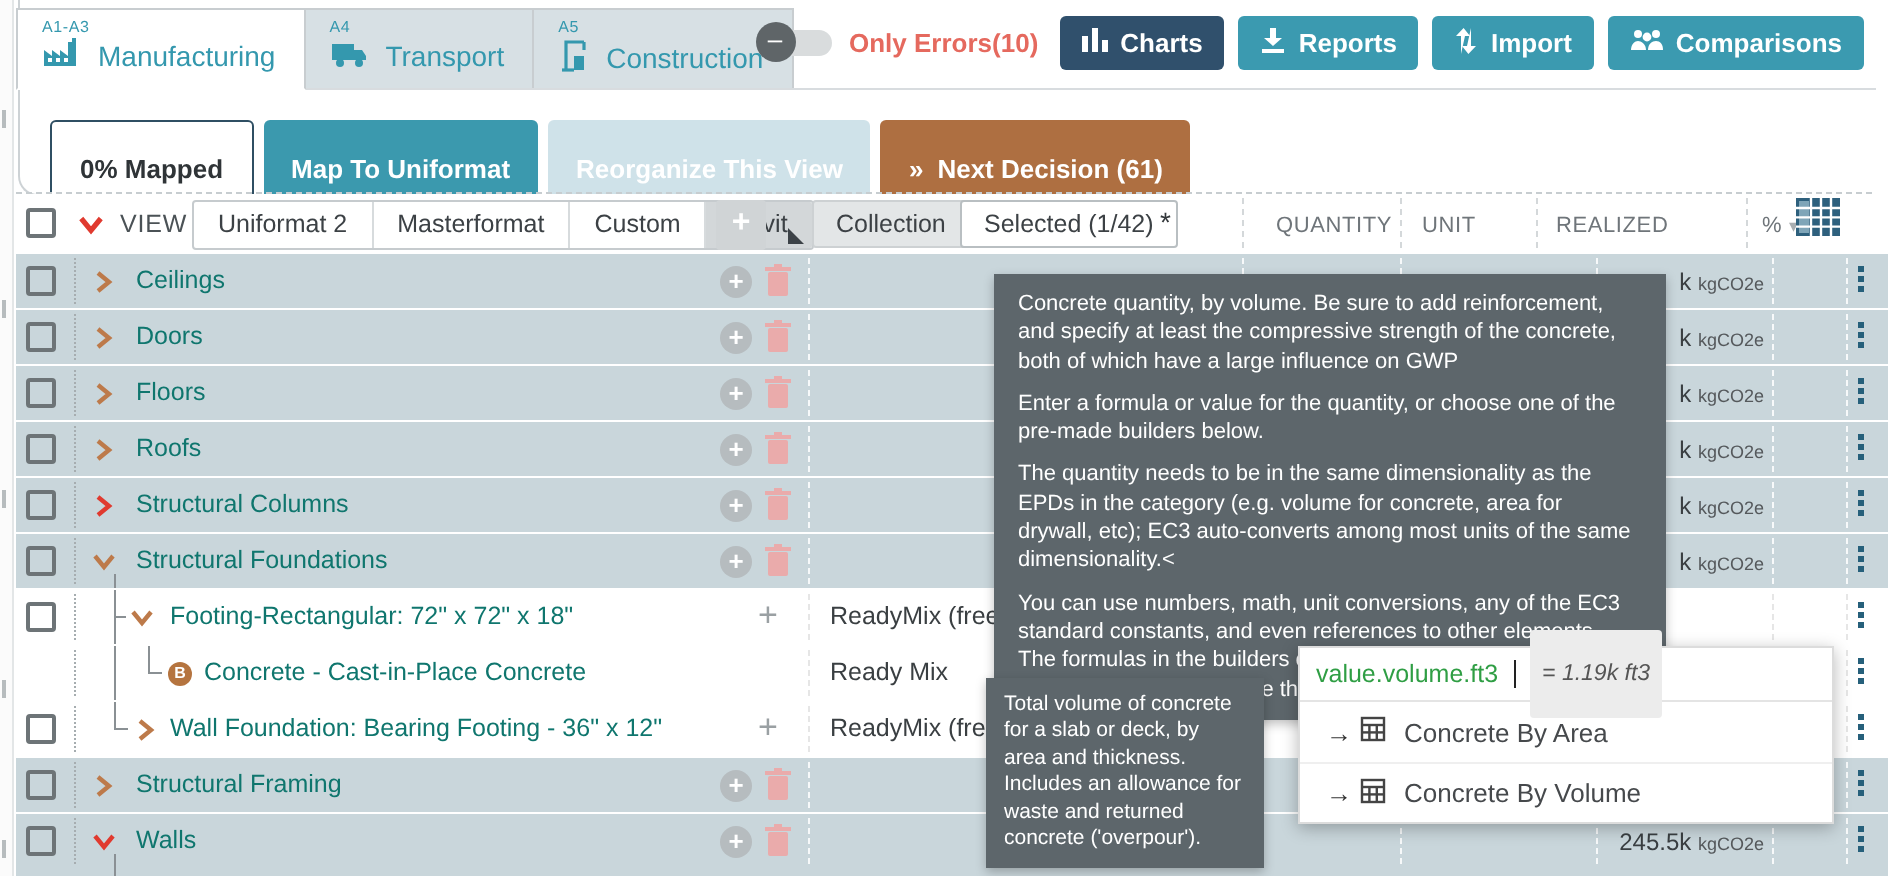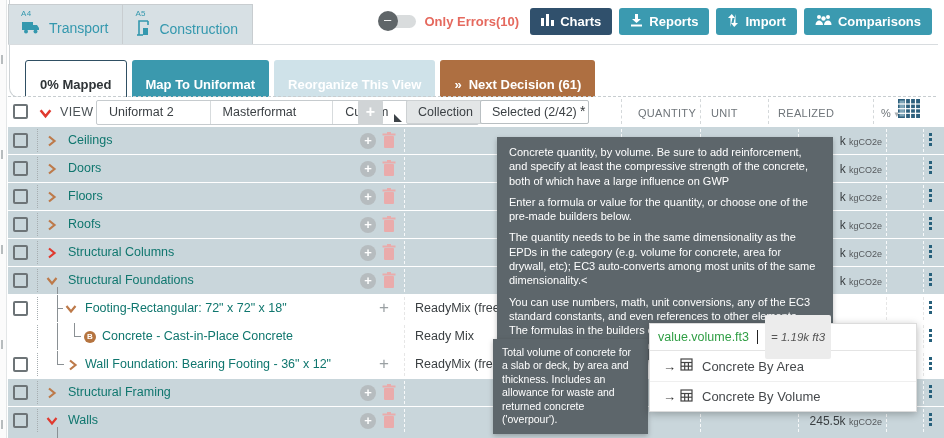--- a/index.html
+++ b/index.html
@@ -43,21 +43,21 @@
   .tbtn.copper { background:#ae6f41; }
   .toolbar-dash { position:absolute; left:8px; top:96px; width:928px; border-top:1px dashed #c7cdd0; }
 
   
   .ghead { position:absolute; left:8px; top:97px; width:936px; height:30px; background:#fff; }
   .chk { width:15px; height:15px; border:2px solid #6d7477; border-radius:2px; background:transparent; }
   .ghead .chk { position:absolute; left:5px; top:7px; background:#fff; }
   .view-chev { position:absolute; left:31px; top:9px; color:#e03a2f; }
   .view-label { position:absolute; left:52px; top:8px; font-size:12.5px; color:#4b5256; letter-spacing:.4px; }
   .seg { position:absolute; left:88px; top:3px; display:flex; border:1px solid #c6cbce; border-radius:2px;
-         overflow:hidden; background:#fff; height:25px;gap:24px; }
+         overflow:hidden; background:#fff; height:25px; }
   .seg .s { padding:4px 12px; font-size:12.5px; color:#3c4145; border-left:1px solid #d7dbdd; }
   .seg .s:first-child { border-left:none; }
   .seg .s.on { background:#d3d7d9; }
   .plus-chip { position:absolute; left:350px; top:3px; width:25px; height:25px; background:#d0d4d6; color:#fff;
                font-size:16px; font-weight:bold; text-align:center; line-height:24px; border-radius:2px; }
   .resize-tri { position:absolute; left:386px; top:17px; width:0; height:0;
                 border-bottom:8px solid #3c4247; border-right:8px solid transparent; }
   .chip { height:24px; padding:4px 11px; font-size:12.5px; border-radius:2px; }
   .chip.coll { position:absolute; left:398px; top:3px; background:#e3e6e7; border:1px solid #cdd1d3; color:#3c4145; }
   .chip.sel  { position:absolute; left:472px; top:3px; background:#fff; border:1px solid #b9bfc2; color:#3c4145; }
@@ -93,21 +93,21 @@
   .kebab i { width:3px; height:3px; background:#26607b; }
   .mat-ico { position:absolute; left:76px; top:8px; width:12px; height:12px; border-radius:50%;
              background:#b5743f; color:#fff; font-size:8px; font-weight:bold; text-align:center; line-height:12px; }
   .tl { position:absolute; border-color:#8a9094; }
 
   
   .tip { position:absolute; background:#5d666b; color:#fff; z-index:5; box-shadow:0 2px 5px rgba(0,0,0,.25); }
   .tip1 { left:497px; top:137px; width:336px; padding:8px 12px; font-size:11px; line-height:1.3; }
   .tip1 p { margin-bottom:7px; }
   .tip1 p:last-child { margin-bottom:0; }
-  .tip2 { left:493px; top:339px; width:155px; padding:7px 9px; font-size:10.5px; line-height:1.28; z-index:6; }
+  .tip2 { left:493px; top:339px; width:139px; padding:7px 9px; font-size:10.5px; line-height:1.28; z-index:6; }
 
   .fpanel { position:absolute; left:649px; top:323px; width:268px; background:#fff; z-index:8;
             border:1px solid #dcdcdc; box-shadow:0 2px 8px rgba(0,0,0,.28); }
   .frow { display:flex; align-items:center; height:27px; padding:0 8px; gap:7px; border-bottom:1px solid #e4e4e4; }
   .fcode { color:#2f9e44; font-size:12.5px; }
   .caret-bar { display:inline-block; width:1px; height:14px; background:#222; vertical-align:middle; margin-left:1px; }
   .fres { background:#ececec; border-radius:2px; padding:16px 6px; font-size:11.5px; font-style:italic; color:#555; }
   .opt { display:flex; align-items:center; height:30px; padding:0 8px 0 13px; gap:9px; font-size:13px; color:#46494c; }
   .opt + .opt { border-top:1px solid #efefef; }
   .opt .arr { font-size:13px; color:#333; margin-right:-5px; }
@@ -120,20 +120,34 @@
   <div class="left-strip">
     <i style="top:55px"></i>
       <i style="top:150px"></i>
       <i style="top:245px"></i>
       <i style="top:340px"></i>
       <i style="top:420px"></i>
   </div>
   <div class="corner-line"></div>
 
   <div class="tabbar">
+    <div class="tab active">
+      <span class="stage">A1-A3</span>
+      <span class="trow">
+        <span>
+          <svg width="20" height="15" viewBox="0 0 20 15" fill="#3498ae">
+              <path d="M1 14 V6 l4 3 V6 l4 3 V6 l4 3 V2 h2 v-2 h2 v14 z"></path>
+              <rect x="3" y="10" width="2" height="2" fill="#fff"></rect>
+              <rect x="7" y="10" width="2" height="2" fill="#fff"></rect>
+              <rect x="11" y="10" width="2" height="2" fill="#fff"></rect>
+            </svg>
+        </span>
+        <span>Manufacturing</span>
+      </span>
+    </div>
     <div class="tab">
       <span class="stage">A4</span>
       <span class="trow">
         <span>
           <svg width="20" height="15" viewBox="0 0 20 15" fill="#3498ae">
               <rect x="1" y="3" width="11" height="8"></rect>
               <path d="M12 6 h4 l2 3 v2 h-6 z"></path>
               <circle cx="5" cy="12.5" r="2"></circle>
               <circle cx="14.5" cy="12.5" r="2"></circle>
             </svg>
@@ -218,21 +232,21 @@
     <span class="view-label">VIEW</span>
     <div class="seg">
       <span class="s">Uniformat 2</span>
       <span class="s">Masterformat</span>
       <span class="s">Custom</span>
       <span class="s on">Revit</span>
     </div>
     <div class="plus-chip">+</div>
     <div class="resize-tri"></div>
     <div class="chip coll">Collection</div>
-    <div class="chip sel">Selected (2/42)</div>
+    <div class="chip sel">Selected (1/42)</div>
     <span class="star">*</span>
     <span class="hsep" style="left:613px"></span>
     <span class="colh" style="left:630px">QUANTITY</span>
     <span class="hsep" style="left:692px"></span>
     <span class="colh" style="left:703px">UNIT</span>
     <span class="hsep" style="left:760px"></span>
     <span class="colh" style="left:770px">REALIZED</span>
     <span class="hsep" style="left:865px"></span>
     <span class="colh" style="left:873px"><span>%</span> <span class="pct-caret">▾</span></span>
     <span class="grid-ico">

